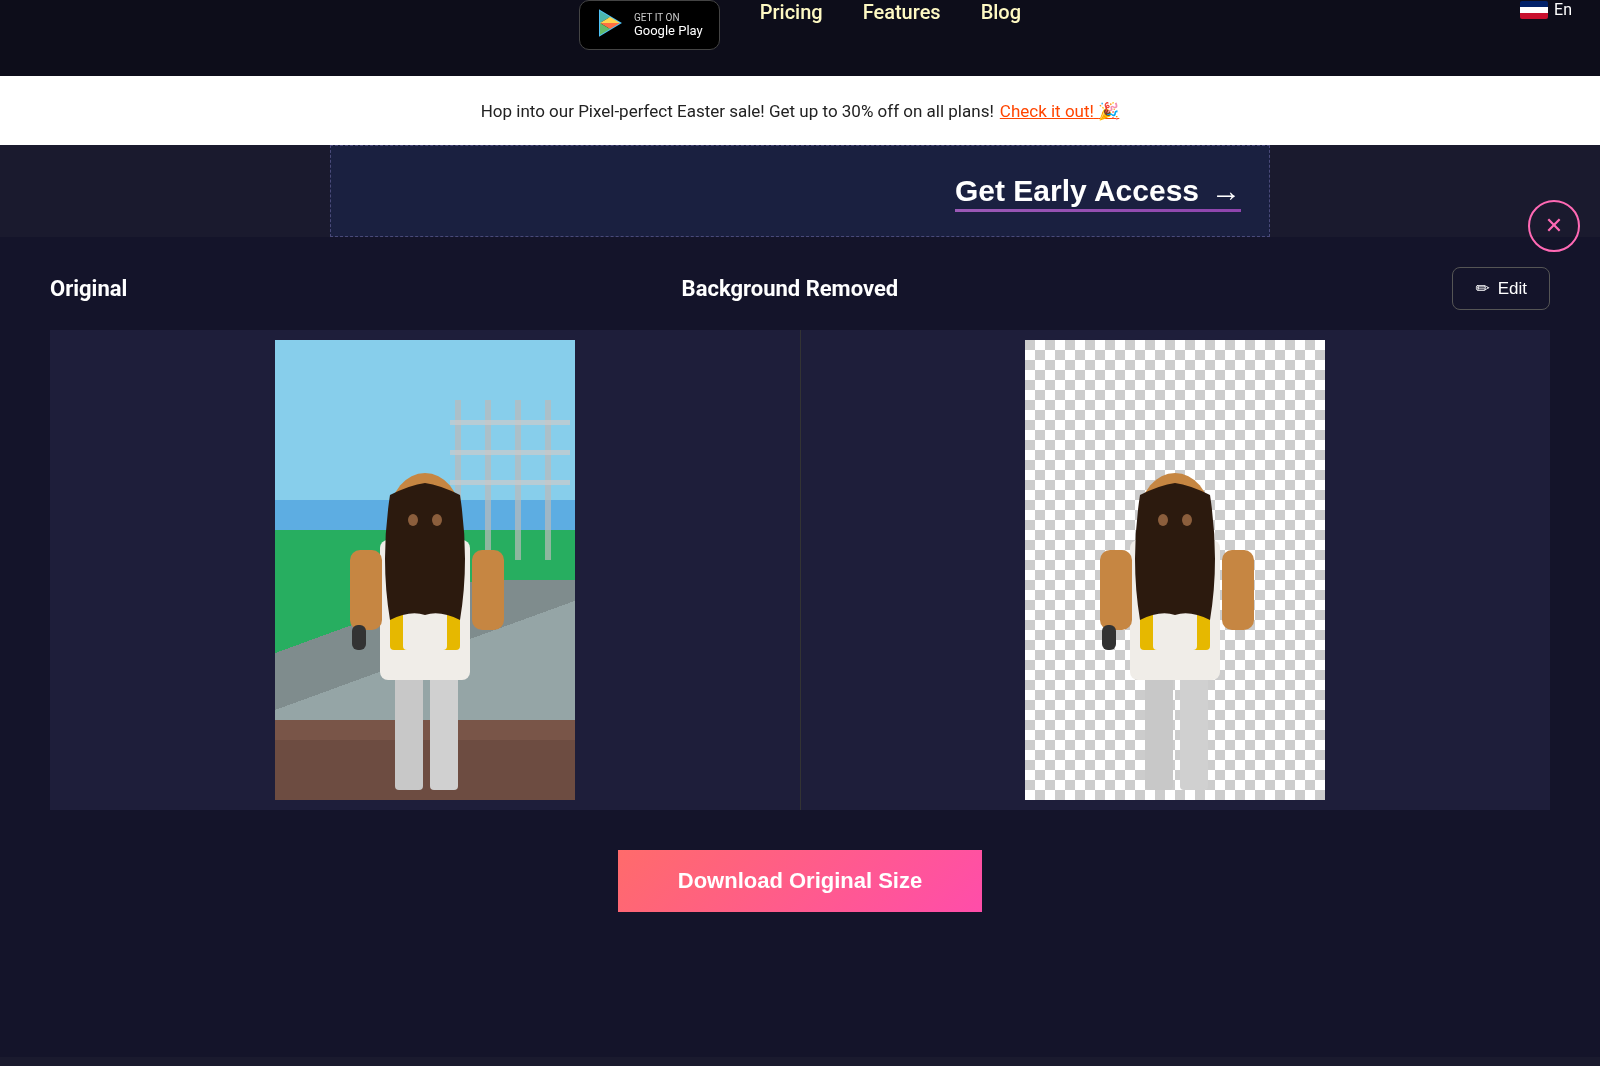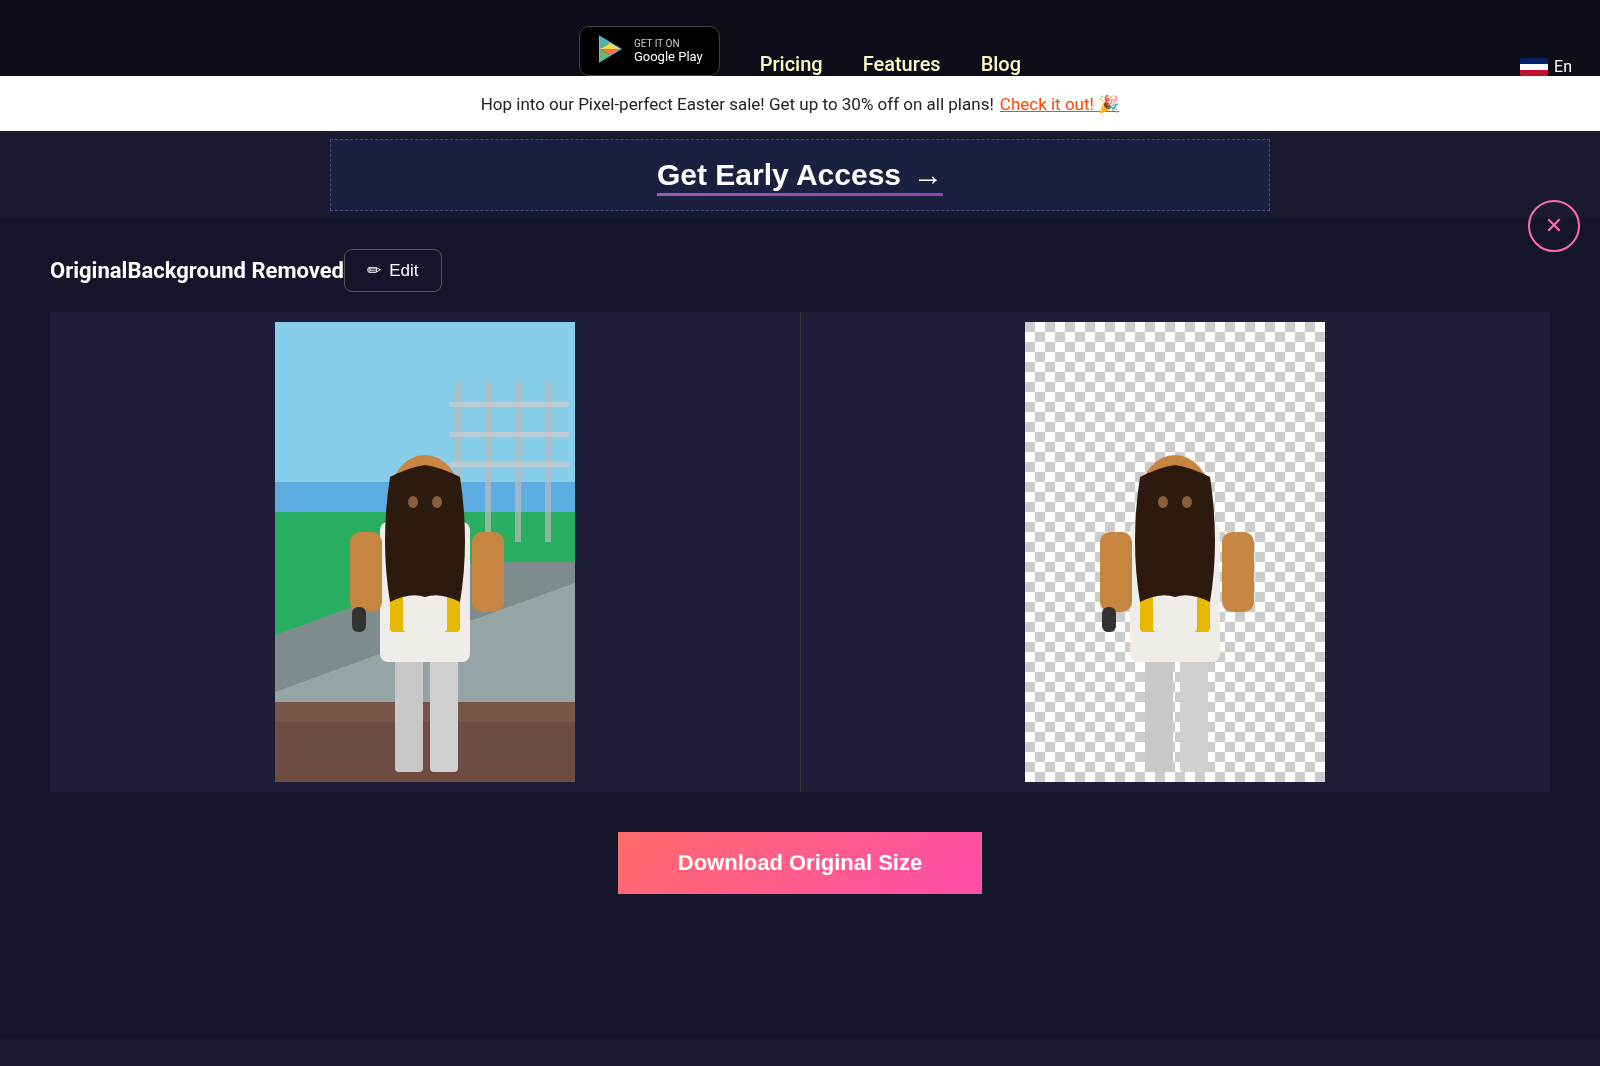--- a/index.html
+++ b/index.html
@@ -9,21 +9,21 @@
       background-color: #1a1a2e;
       font-family: -apple-system, BlinkMacSystemFont, 'Segoe UI', Roboto, sans-serif;
       overflow-x: hidden;
     }
 
     
     .nav-bar {
       background-color: #0d0d1a;
       height: 76px;
       display: flex;
-      align-items: flex-end;
+      align-items: flex-start;
       justify-content: center;
       gap: 40px;
       position: relative;
       padding: 0 40px;
     }
 
     .app-store-btn {
       display: flex;
       align-items: center;
       gap: 10px;
@@ -84,44 +84,44 @@
         #c8102e 66%
       );
       position: relative;
       border-radius: 2px;
       overflow: hidden;
     }
 
     
     .promo-banner {
       background-color: #fff;
-      height: 55px;
+      height: 69px;
       display: flex;
       align-items: center;
       justify-content: center;
       font-size: 17px;
       color: #222;
       gap: 6px;
     }
 
     .promo-link {
       color: #ff4500;
       font-weight: 400;
       text-decoration: underline;
       cursor: pointer;
     }
 
     
     .early-access-section {
       background: #1a2040;
       border: 1px dashed #4a4a7a;
-      margin: 8px 330px;
-      padding: 18px;
-      display: flex;
-      justify-content: center;
+      margin: 0 330px;
+      padding: 28px;
+      display: flex;
+      justify-content: flex-end;
       align-items: center;
     }
 
     .early-access-btn {
       background: transparent;
       border: none;
       color: #fff;
       font-size: 30px;
       font-weight: 700;
       cursor: pointer;
@@ -163,20 +163,21 @@
     
     .main-content {
       background: #14142a;
       min-height: 820px;
       padding: 30px 50px;
       position: relative;
     }
 
     .images-header {
       display: flex;
+      justify-content: space-between;
       align-items: center;
       margin-bottom: 20px;
     }
 
     .section-label {
       color: #fff;
       font-size: 22px;
       font-weight: 700;
     }
 

